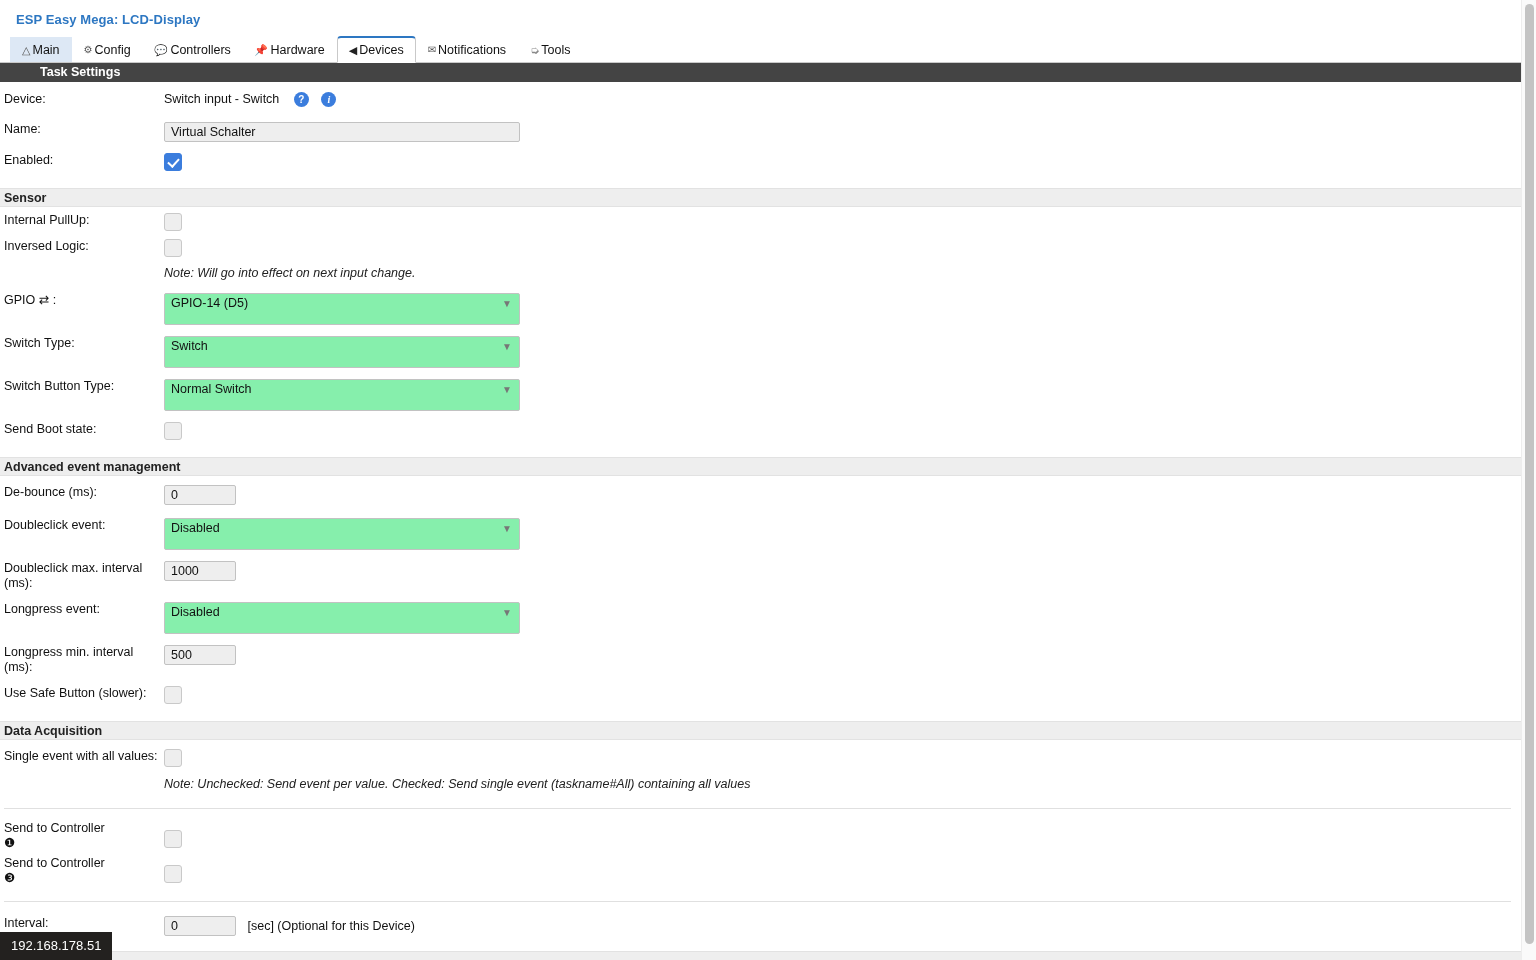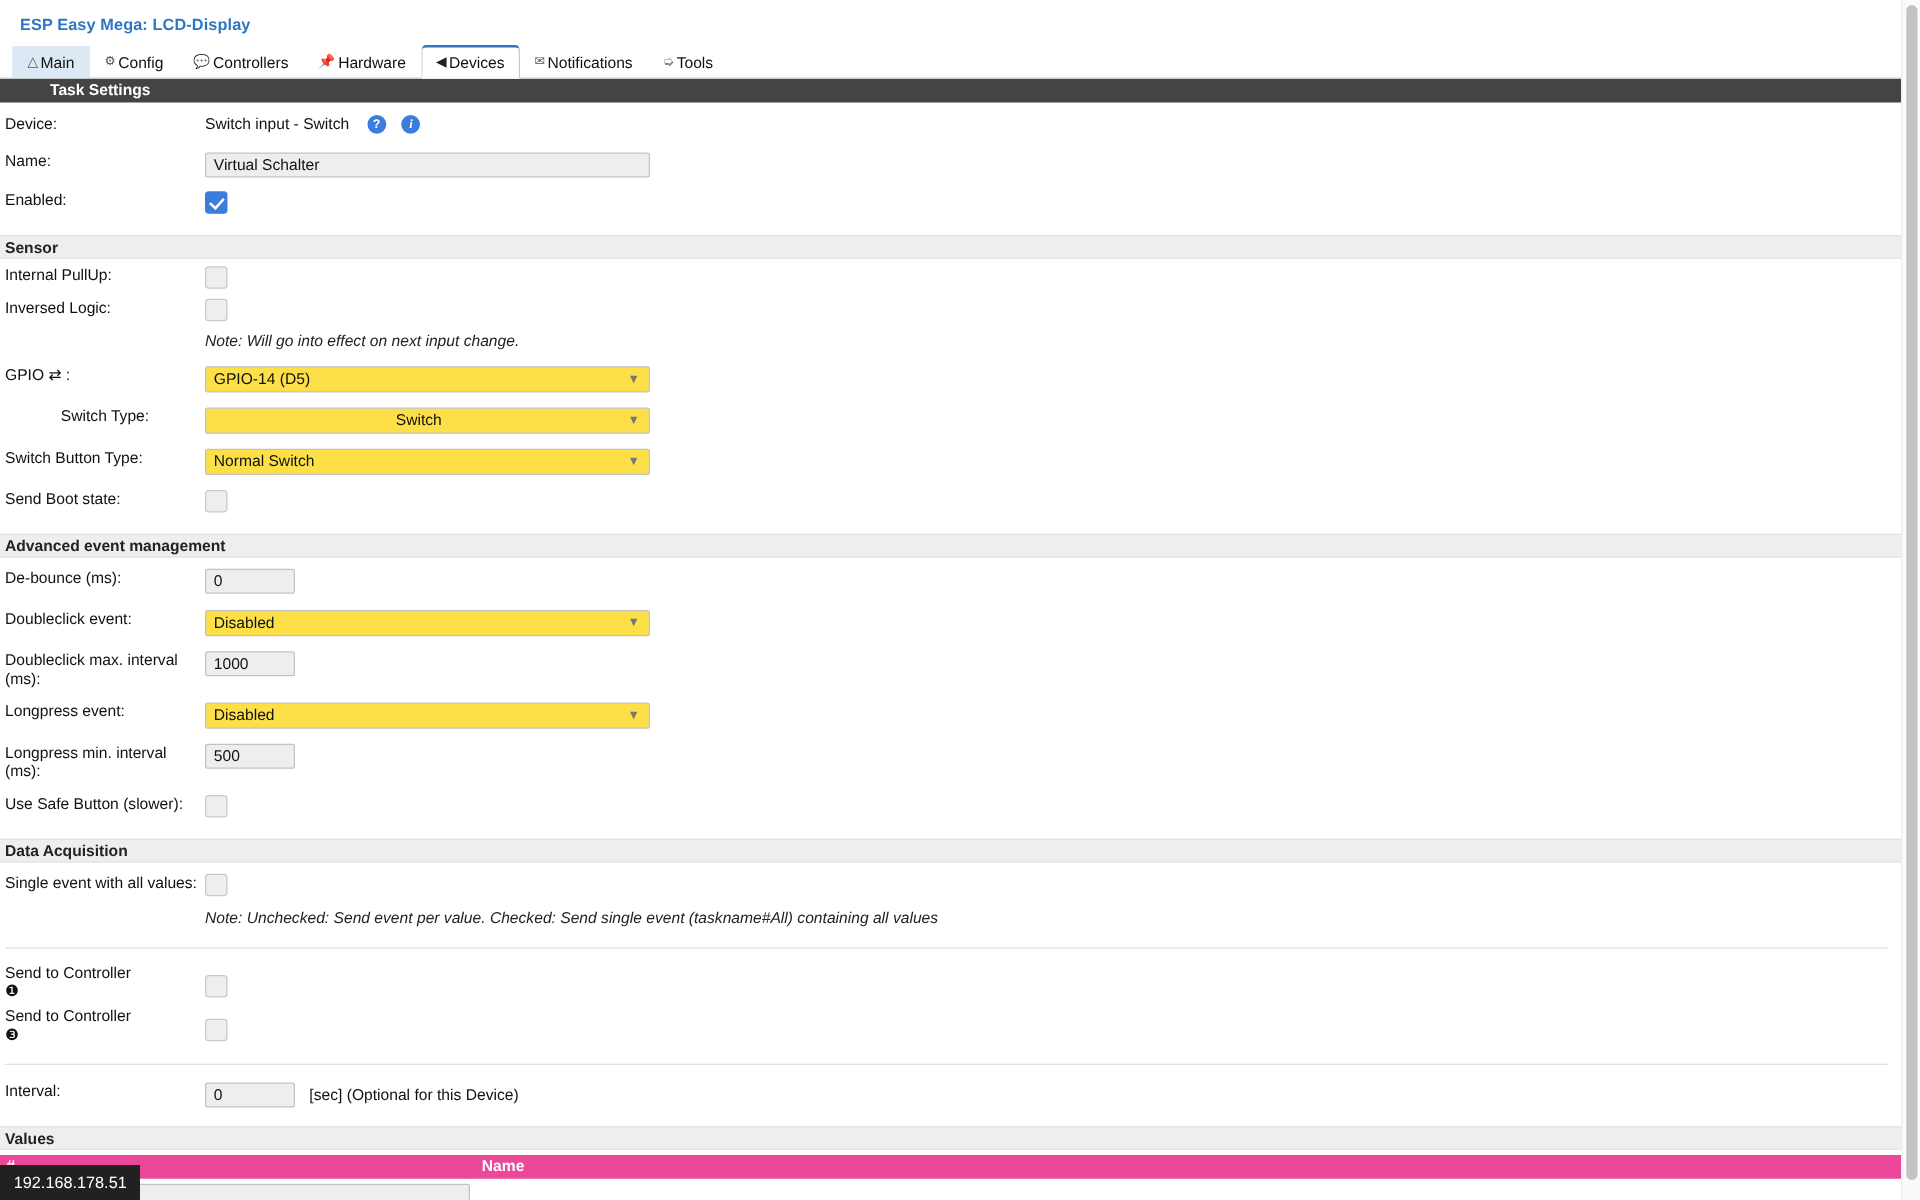--- a/index.html
+++ b/index.html
@@ -134,22 +134,22 @@
     padding: 0 6px;
     outline: none;
   }
   input.w-name  { width: 356px; }
   input.w-num   { width: 72px; }
   input.w-value { width: 352px; }
 
   .sel {
     position: relative;
     width: 356px;
-    height: 21px;
-    background: #fde047;
+    height: 32px;
+    background: #86efac;
     border: 1px solid #c2c2c2;
     border-radius: 2px;
     font-size: 12.5px;
     color: #111;
     line-height: 19px;
     padding: 0 20px 0 6px;
     cursor: pointer;
     white-space: nowrap;
     overflow: hidden;
   }
@@ -352,21 +352,21 @@
   <div class="row" style="margin-top:13px;">
     <div class="lbl">GPIO ⇄ :</div>
     <div class="fld">
       <div class="sel">
         <span>GPIO-14 (D5)</span>
         <span class="chev">▼</span>
       </div>
     </div>
   </div>
 
-  <div class="row" style="margin-top:11px;text-align:center;">
+  <div class="row" style="margin-top:11px;">
     <div class="lbl">Switch Type:</div>
     <div class="fld">
       <div class="sel">
         <span>Switch</span>
         <span class="chev">▼</span>
       </div>
     </div>
   </div>
 
   <div class="row" style="margin-top:11px;justify-content:flex-end;">

